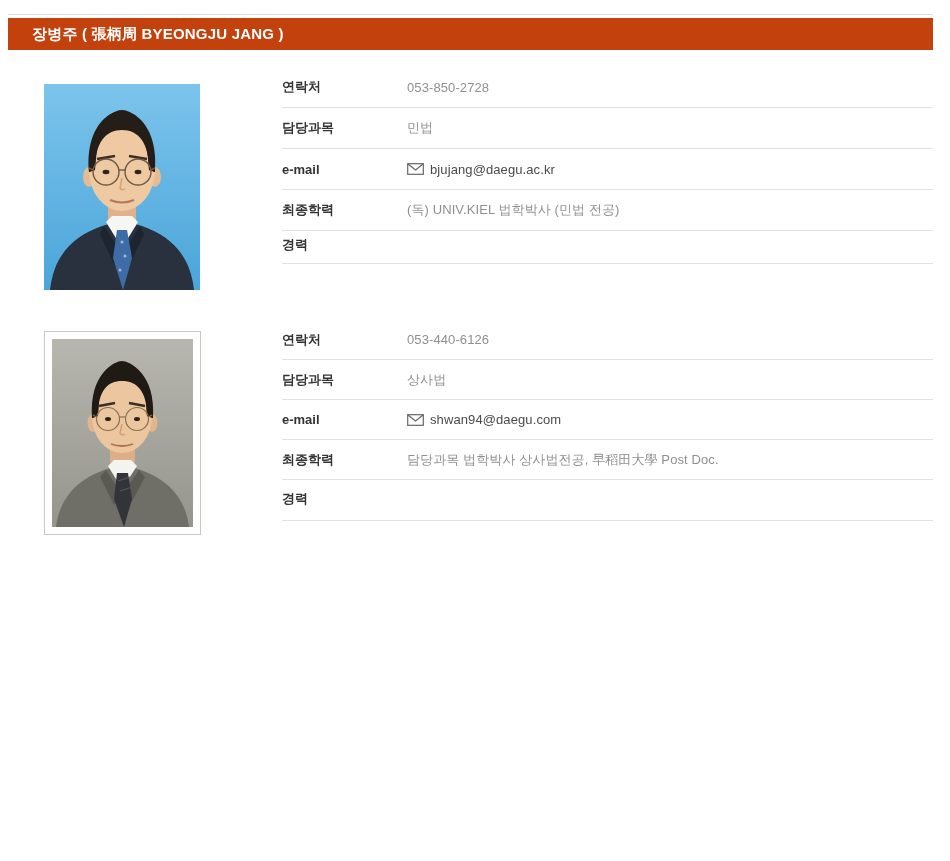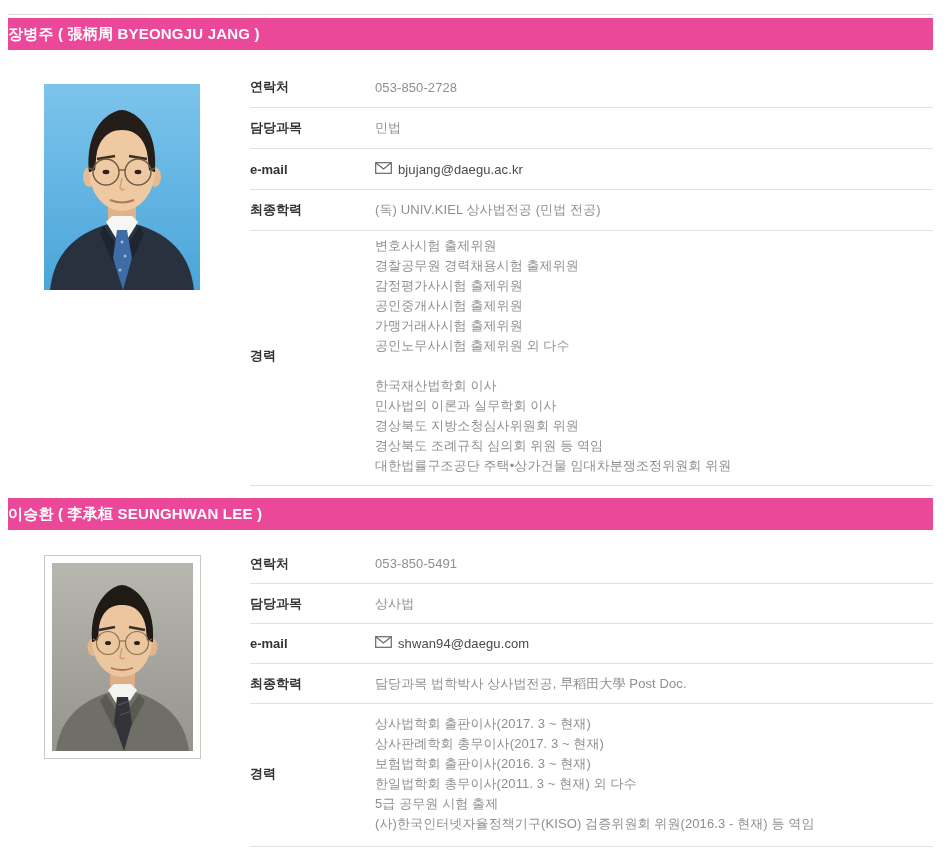--- a/index.html
+++ b/index.html
@@ -11,45 +11,45 @@
     overflow: hidden;
   }
   .container { width: 925px; margin-left: 8px; }
   .top-line { border-top: 1px solid #dcdcdc; margin-top: 14px; margin-bottom: 3px; }
 
   .profile + .profile { margin-top: 12px; }
 
   .header-bar {
     height: 32px;
     line-height: 32px;
-    background: #ec4899;
+    background: #c2410c;
     color: #ffffff;
     font-size: 15px;
     font-weight: bold;
-    padding-left: 0;
+    padding-left: 24px;
     letter-spacing: 0.2px;
   }
 
   .profile-body { display: flex; }
   .profile-body.p1 { padding-top: 17px; }
   .profile-body.p2 { padding-top: 14px; }
 
   .photo-col { width: 242px; flex-shrink: 0; }
   .photo { margin-left: 36px; }
   .photo.ph1 { margin-top: 17px; }
   .photo.ph2 { margin-top: 11px; }
   .photo2-frame {
     border: 1px solid #c9c9c4;
     background: #ffffff;
     padding: 7px;
     width: 157px;
     height: 204px;
   }
 
-  .info-table { flex: 1; }
+  .info-table { flex: 1; margin-left: 32px; }
   .row {
     display: flex;
     align-items: center;
     min-height: 41px;
     border-bottom: 1px solid #e1e1e1;
   }
   .p2 .row { min-height: 40px; }
   .row-career { align-items: center; min-height: 0; }
   .p1 .row-career { padding: 5px 0 9px 0; }
   .p2 .row-career { padding: 10px 0 12px 0; }
@@ -59,21 +59,21 @@
     flex-shrink: 0;
     font-size: 13px;
     font-weight: bold;
     color: #333333;
   }
   .cell-value {
     font-size: 13px;
     color: #8f8f8f;
     letter-spacing: 0.1px;
   }
-  .cell-value.email { display: flex; }
+  .cell-value.email { display: flex; align-items: center; }
   .mail-icon { display: inline-flex; margin-right: 6px; }
   .email-text { color: #4a4a4a; font-size: 13px; }
   .career { white-space: pre-line; line-height: 20px; }
 </style>
 </head>
 <body>
 
 <div class="container">
   <div class="top-line"></div>
 
@@ -148,45 +148,30 @@
               <svg width="17" height="12" viewBox="0 0 17 12">
                   <rect x="0.7" y="0.7" width="15.6" height="10.6" fill="none" stroke="#666" stroke-width="1.2"></rect>
                   <path d="M1,1 L8.5,7 L16,1" fill="none" stroke="#666" stroke-width="1.2"></path>
                 </svg>
             </span>
             <span class="email-text">bjujang@daegu.ac.kr</span>
           </div>
         </div>
         <div class="row">
           <div class="cell-label">최종학력</div>
-          <div class="cell-value">(독) UNIV.KIEL 상사법전공 (민법 전공)</div>
+          <div class="cell-value">(독) UNIV.KIEL 법학박사 (민법 전공)</div>
         </div>
         <div class="row row-career">
           <div class="cell-label">경력</div>
-          <div class="cell-value career">변호사시험 출제위원
-경찰공무원 경력채용시험 출제위원
-감정평가사시험 출제위원
-공인중개사시험 출제위원
-가맹거래사시험 출제위원
-공인노무사시험 출제위원 외 다수
-
-한국재산법학회 이사
-민사법의 이론과 실무학회 이사
-경상북도 지방소청심사위원회 위원
-경상북도 조례규칙 심의회 위원 등 역임
-대한법률구조공단 주택•상가건물 임대차분쟁조정위원회 위원</div>
         </div>
       </div>
     </div>
   </div>
 
   <div class="profile">
-    <div class="header-bar">
-      <span>이승환 ( 李承桓 SEUNGHWAN LEE )</span>
-    </div>
     <div class="profile-body p2">
       <div class="photo-col">
         <div class="photo ph2 photo2-frame">
           <svg width="141" height="188" viewBox="0 0 141 188" xmlns="http://www.w3.org/2000/svg">
             <defs>
               <linearGradient id="bg2" x1="0" y1="0" x2="0" y2="1">
                 <stop offset="0" stop-color="#b7b7af"></stop>
                 <stop offset="1" stop-color="#95958d"></stop>
               </linearGradient>
             </defs>
@@ -225,21 +210,21 @@
 
             <path d="M70,85 L68,94 Q70,97 73,95" stroke="#cf9f73" stroke-width="1.4" fill="none"></path>
 
             <path d="M59,105 Q70,109 81,105" stroke="#ab7254" stroke-width="1.8" fill="none"></path>
           </svg>
         </div>
       </div>
       <div class="info-table">
         <div class="row">
           <div class="cell-label">연락처</div>
-          <div class="cell-value">053-850-5491</div>
+          <div class="cell-value">053-440-6126</div>
         </div>
         <div class="row">
           <div class="cell-label">담당과목</div>
           <div class="cell-value">상사법</div>
         </div>
         <div class="row">
           <div class="cell-label">e-mail</div>
           <div class="cell-value email">
             <span class="mail-icon">
               <svg width="17" height="12" viewBox="0 0 17 12">
@@ -249,23 +234,17 @@
             </span>
             <span class="email-text">shwan94@daegu.com</span>
           </div>
         </div>
         <div class="row">
           <div class="cell-label">최종학력</div>
           <div class="cell-value">담당과목 법학박사 상사법전공, 早稻田大學 Post Doc.</div>
         </div>
         <div class="row row-career">
           <div class="cell-label">경력</div>
-          <div class="cell-value career">상사법학회 출판이사(2017. 3 ~ 현재)
-상사판례학회 총무이사(2017. 3 ~ 현재)
-보험법학회 출판이사(2016. 3 ~ 현재)
-한일법학회 총무이사(2011. 3 ~ 현재) 외 다수
-5급 공무원 시험 출제
-(사)한국인터넷자율정책기구(KISO) 검증위원회 위원(2016.3 - 현재) 등 역임</div>
         </div>
       </div>
     </div>
   </div>
 </div>
 
 </body></html>

